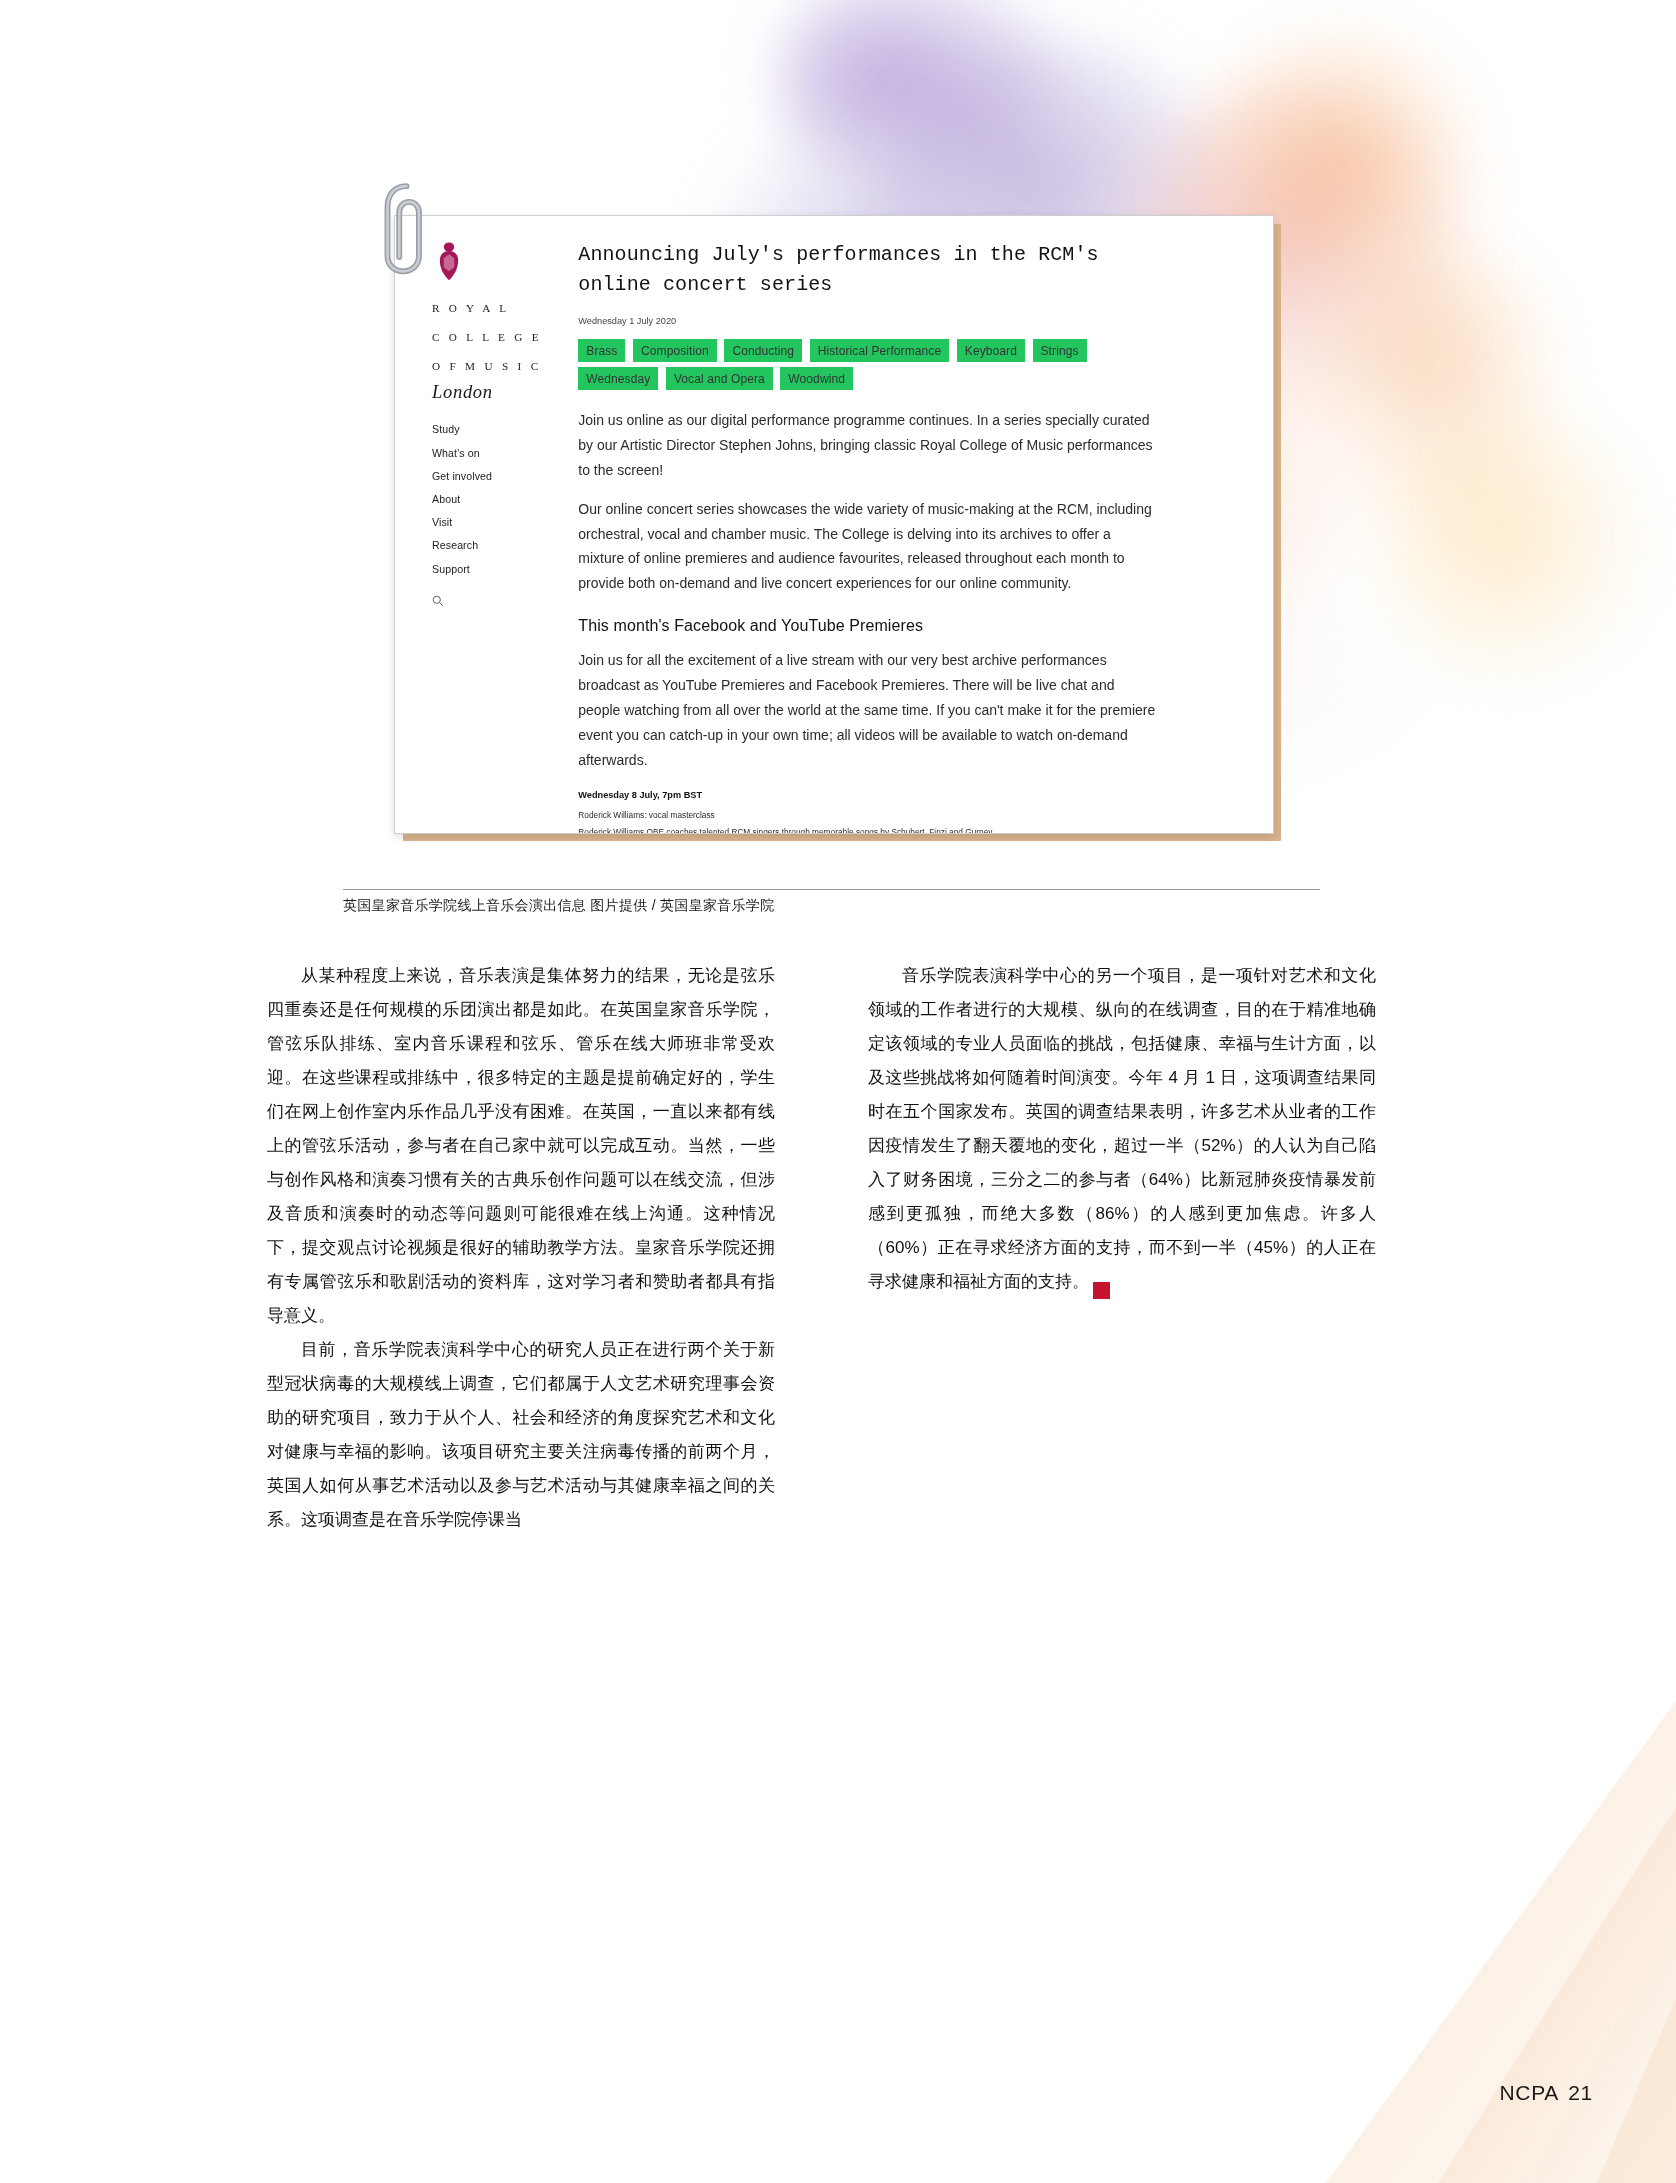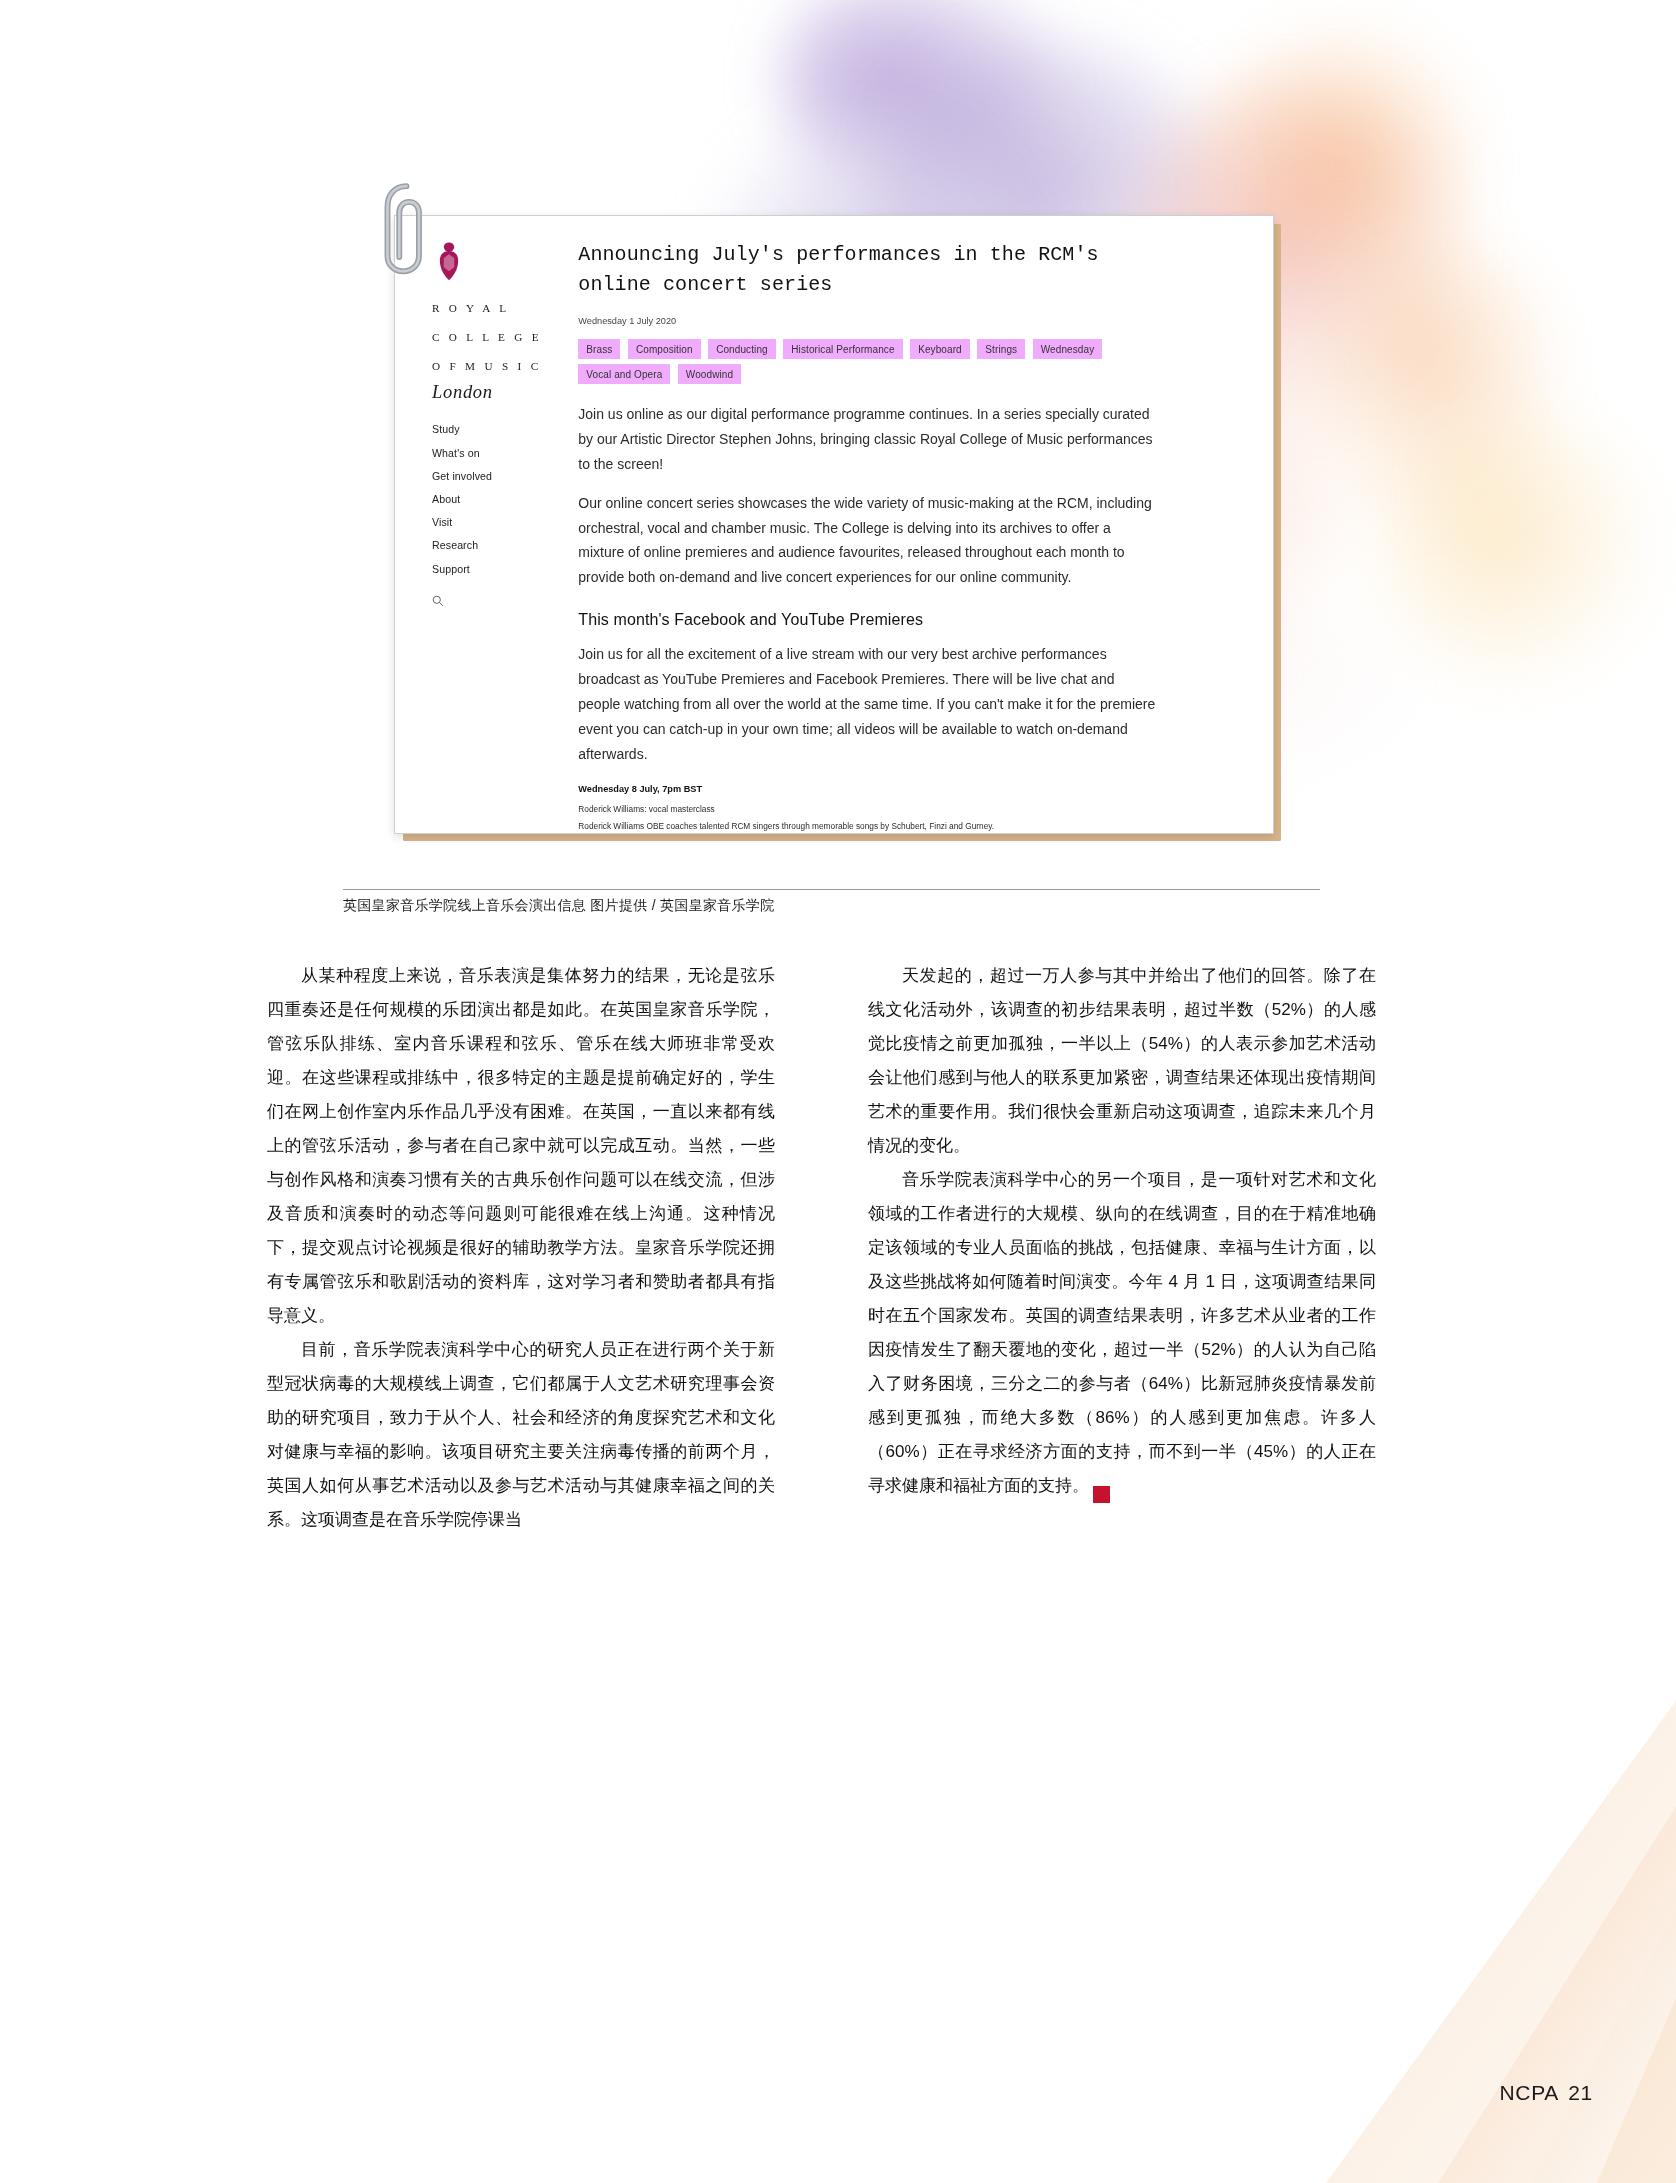--- a/index.html
+++ b/index.html
@@ -174,23 +174,23 @@
     margin-top: 16px;
     font-size: 9.2px;
     color: #444;
   }
   .rcm-tags {
     margin-top: 13.2px;
     max-width: 594px;
   }
   .rcm-tag {
     display: inline-block;
-    background: #f0abfc;
+    background: #22c55e;
     color: #333;
-    font-size: 10px;
+    font-size: 12px;
     padding: 4.6px 8px;
     margin: 0 4.6px 4.6px 0;
     letter-spacing: 0.1px;
   }
   .rcm-para {
     margin-top: 13.2px;
     font-size: 14px;
     line-height: 1.78;
     color: #2b2b2b;
     max-width: 581px;
@@ -403,20 +403,19 @@
 
 <div class="cap-rule"></div>
 <div class="caption">英国皇家音乐学院线上音乐会演出信息  图片提供 / 英国皇家音乐学院</div>
 
 <div class="col col-left">
   <p>从某种程度上来说，音乐表演是集体努力的结果，无论是弦乐四重奏还是任何规模的乐团演出都是如此。在英国皇家音乐学院，管弦乐队排练、室内音乐课程和弦乐、管乐在线大师班非常受欢迎。在这些课程或排练中，很多特定的主题是提前确定好的，学生们在网上创作室内乐作品几乎没有困难。在英国，一直以来都有线上的管弦乐活动，参与者在自己家中就可以完成互动。当然，一些与创作风格和演奏习惯有关的古典乐创作问题可以在线交流，但涉及音质和演奏时的动态等问题则可能很难在线上沟通。这种情况下，提交观点讨论视频是很好的辅助教学方法。皇家音乐学院还拥有专属管弦乐和歌剧活动的资料库，这对学习者和赞助者都具有指导意义。</p>
   <p>目前，音乐学院表演科学中心的研究人员正在进行两个关于新型冠状病毒的大规模线上调查，它们都属于人文艺术研究理事会资助的研究项目，致力于从个人、社会和经济的角度探究艺术和文化对健康与幸福的影响。该项目研究主要关注病毒传播的前两个月，英国人如何从事艺术活动以及参与艺术活动与其健康幸福之间的关系。这项调查是在音乐学院停课当</p>
 </div>
 
 <div class="col col-right">
-  <p>天发起的，超过一万人参与其中并给出了他们的回答。除了在线文化活动外，该调查的初步结果表明，超过半数（52%）的人感觉比疫情之前更加孤独，一半以上（54%）的人表示参加艺术活动会让他们感到与他人的联系更加紧密，调查结果还体现出疫情期间艺术的重要作用。我们很快会重新启动这项调查，追踪未来几个月情况的变化。</p>
   <p><span>音乐学院表演科学中心的另一个项目，是一项针对艺术和文化领域的工作者进行的大规模、纵向的在线调查，目的在于精准地确定该领域的专业人员面临的挑战，包括健康、幸福与生计方面，以及这些挑战将如何随着时间演变。今年 4 月 1 日，这项调查结果同时在五个国家发布。英国的调查结果表明，许多艺术从业者的工作因疫情发生了翻天覆地的变化，超过一半（52%）的人认为自己陷入了财务困境，三分之二的参与者（64%）比新冠肺炎疫情暴发前感到更孤独，而绝大多数（86%）的人感到更加焦虑。许多人（60%）正在寻求经济方面的支持，而不到一半（45%）的人正在寻求健康和福祉方面的支持。</span><span class="ncpa-mark">NCPA</span></p>
 </div>
 
 <div class="folio">
   <span>NCPA</span><span class="num">21</span>
 </div>
 
 
 </body></html>

